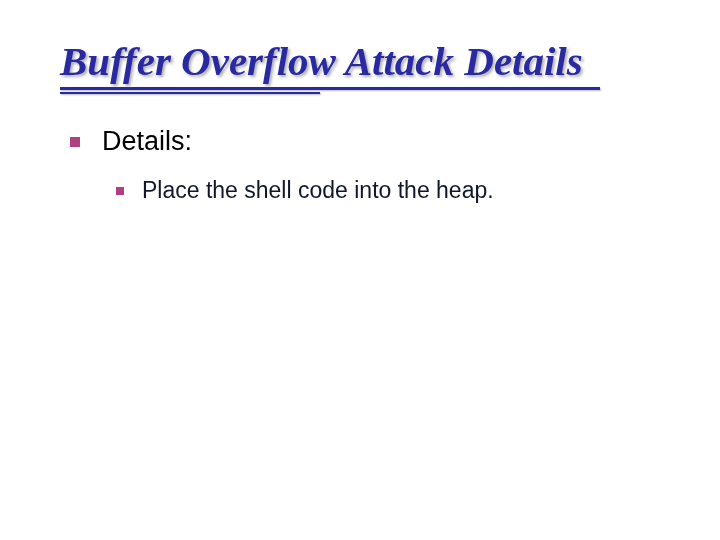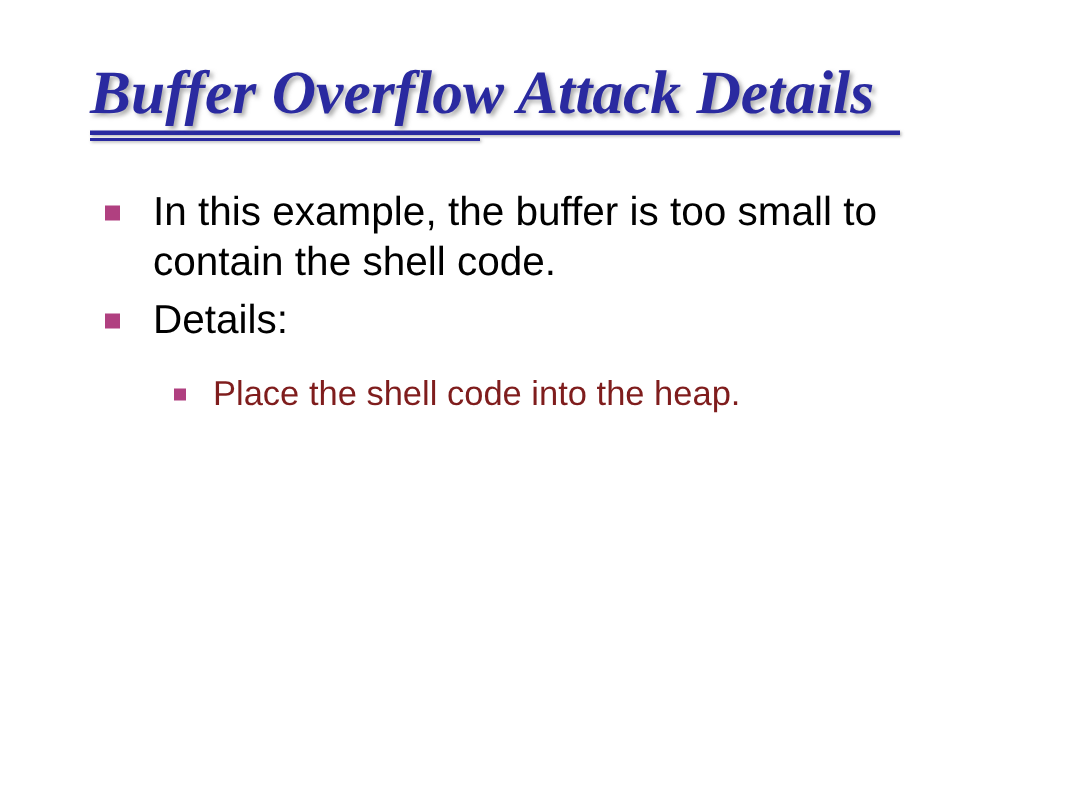--- a/index.html
+++ b/index.html
@@ -69,21 +69,21 @@
   }
   .sub-list {
     list-style: none;
     padding: 0;
     margin: 18px 0 0 56px;
   }
   .sub-item {
     display: flex;
     align-items: flex-start;
     font-size: 23px;
-    color: #7f1d1d;
+    color: #0f172a;
     line-height: 1.25;
     margin-bottom: 4px;
     font-family: Verdana, Geneva, sans-serif;
   }
   .sub-square {
     width: 8px;
     height: 8px;
     background: #b04080;
     flex: 0 0 8px;
     margin-top: 11px;
@@ -101,24 +101,20 @@
   <h1 class="title">Buffer Overflow Attack Details</h1>
 
   <div class="rule-wrap">
     <div class="rule-long"></div>
     <div class="rule-short"></div>
   </div>
 
   <ul class="bullet-list">
     <li class="bullet-item">
       <span class="bullet-square"></span>
-      <span class="bullet-text">In this example, the buffer is too small to contain the shell code.</span>
-    </li>
-    <li class="bullet-item">
-      <span class="bullet-square"></span>
       <span class="bullet-text">Details:</span>
     </li>
   </ul>
 
   <ul class="sub-list">
     <li class="sub-item">
       <span class="sub-square"></span>
       <span class="sub-text">Place the shell code into the heap.</span>
     </li>
   </ul>

